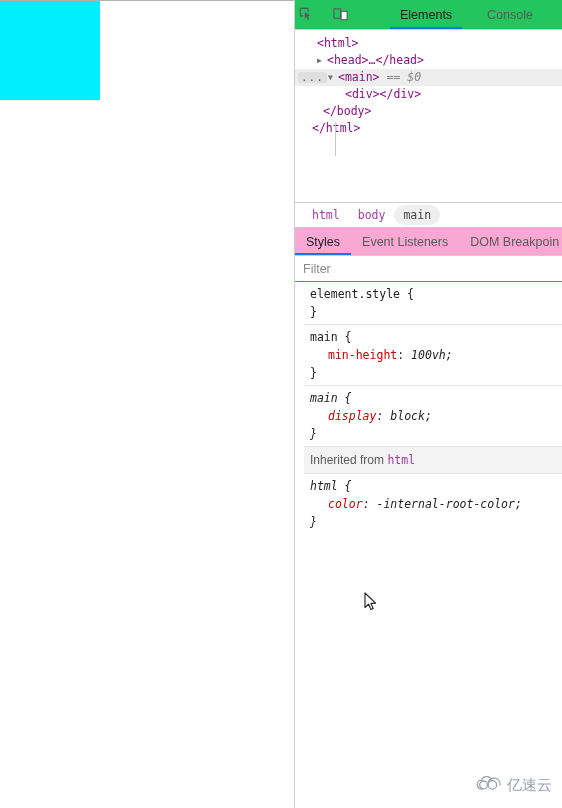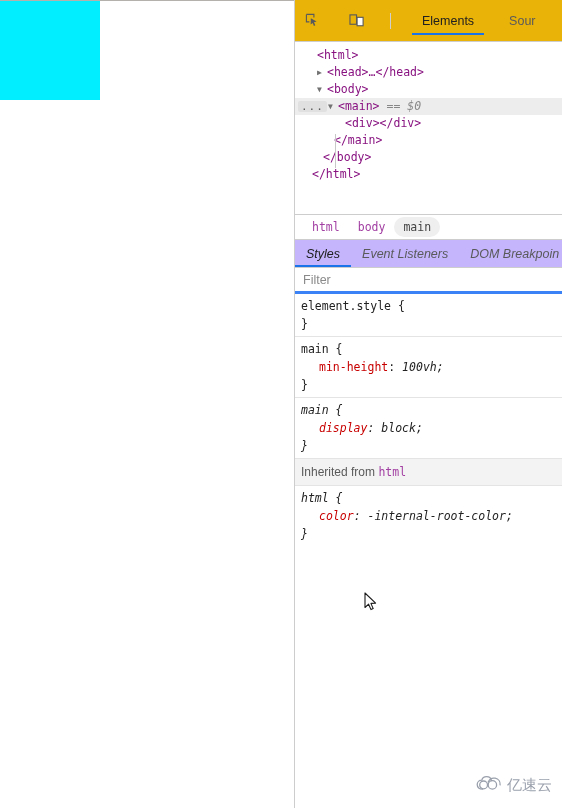--- a/index.html
+++ b/index.html
@@ -47,26 +47,26 @@
     height: 808px;
     background: #ffffff;
     border-left: 1px solid #cdcdcd;
     box-sizing: border-box;
     font-family: "Liberation Sans", sans-serif;
   }
 
   
   #dt-toolbar {
     position: relative;
-    height: 42px;
+    height: 30px;
     box-sizing: border-box;
     border-bottom: 1px solid #cdcdcd;
     display: flex;
     align-items: center;
-    background: #eab308;
+    background: #22c55e;
     overflow: hidden;
     gap: 15px;
   }
   .tb-icon-btn {
     width: 26px;
     height: 24px;
     margin-left: 4px;
     display: flex;
     align-items: center;
     justify-content: center;
@@ -180,23 +180,22 @@
     color: #444444;
     border-radius: 10px;
   }
 
   
   #sidebar-tabs {
     height: 27px;
     display: flex;
     align-items: center;
     border-bottom: 1px solid #cdcdcd;
-    background: #c4b5fd;
+    background: #f9a8d4;
     overflow: hidden;
-    font-style: italic;
   }
   .sb-tab {
     font-size: 12.5px;
     color: #5a5a5a;
     padding: 0 11px;
     height: 26px;
     line-height: 27px;
     white-space: nowrap;
     cursor: pointer;
     position: relative;
@@ -206,21 +205,21 @@
     content: "";
     position: absolute;
     left: 0; right: 0; bottom: 0;
     height: 2px;
     background: #1a73e8;
   }
 
   
   #filter-row {
     height: 26px;
-    border-bottom: 3px solid #3b82f6;
+    border-bottom: 1px solid #3b82f6;
     display: flex;
     align-items: center;
     background: #ffffff;
     box-sizing: border-box;
   }
   #filter-input {
     border: none;
     outline: none;
     background: transparent;
     font-size: 12.5px;
@@ -231,20 +230,21 @@
   }
   #filter-input::placeholder { color: #8a8a8a; }
 
   
   #styles-pane {
     font-family: "DejaVu Sans Mono", monospace;
     font-size: 11.5px;
     line-height: 18px;
     color: #222222;
     background: #ffffff;
+    margin-left: 9px;
   }
   .rule-block {
     padding: 3px 0 3px 6px;
     border-bottom: 1px solid #e4e4e4;
   }
   .rule-line { white-space: nowrap; }
   .sel-ua { font-style: italic; }
   .prop-name { color: #c80000; padding-left: 18px; }
   .prop-name-ua { color: #c80000; padding-left: 18px; font-style: italic; }
   .prop-value { color: #222222; font-style: italic; }
@@ -309,49 +309,44 @@
       </svg>
     </div>
     <div class="tb-icon-btn">
       <svg width="16" height="15" viewBox="0 0 17 16">
         <rect x="1" y="2" width="7" height="10" fill="none" stroke="#5a5a5a" stroke-width="1.2"></rect>
         <rect x="8.6" y="4.6" width="6.4" height="9" fill="#ffffff" stroke="#5a5a5a" stroke-width="1.2"></rect>
       </svg>
     </div>
     <div class="tb-sep"></div>
     <div class="dt-tab active">Elements</div>
+    <div class="dt-tab">Console</div>
     <div class="dt-tab">Sour</div>
   </div>
 
   <div id="dom-tree">
 
     <div class="dom-row">
       <span class="dom-indent" style="width:12px"></span><span class="twisty"></span><span class="tag-name">&lt;html&gt;</span>
     </div>
 
     <div class="dom-row">
       <span class="dom-indent" style="width:22px"></span><span class="twisty">▶</span><span class="tag-name">&lt;head&gt;…&lt;/head&gt;</span>
     </div>
 
-    <div class="dom-row">
-      <span class="dom-indent" style="width:22px"></span><span class="twisty">▼</span><span class="tag-name">&lt;body&gt;</span>
-    </div>
 
     <div class="dom-row selected">
       <span class="badge-dots">...</span>
       <span class="dom-indent" style="width:33px"></span><span class="twisty">▼</span><span class="tag-name">&lt;main&gt;</span><span class="dollar-ref"> == $0</span>
     </div>
 
     <div class="dom-row">
       <span class="dom-indent" style="width:50px"></span><span class="tag-name">&lt;div&gt;&lt;/div&gt;</span>
     </div>
 
-    <div class="dom-row">
-      <span class="dom-indent" style="width:39px"></span><span class="tag-name">&lt;/main&gt;</span>
-    </div>
 
     <div class="dom-row">
       <span class="dom-indent" style="width:28px"></span><span class="tag-name">&lt;/body&gt;</span>
     </div>
 
     <div class="dom-row">
       <span class="dom-indent" style="width:17px"></span><span class="tag-name">&lt;/html&gt;</span>
     </div>
 
     <div id="indent-guide"></div>

